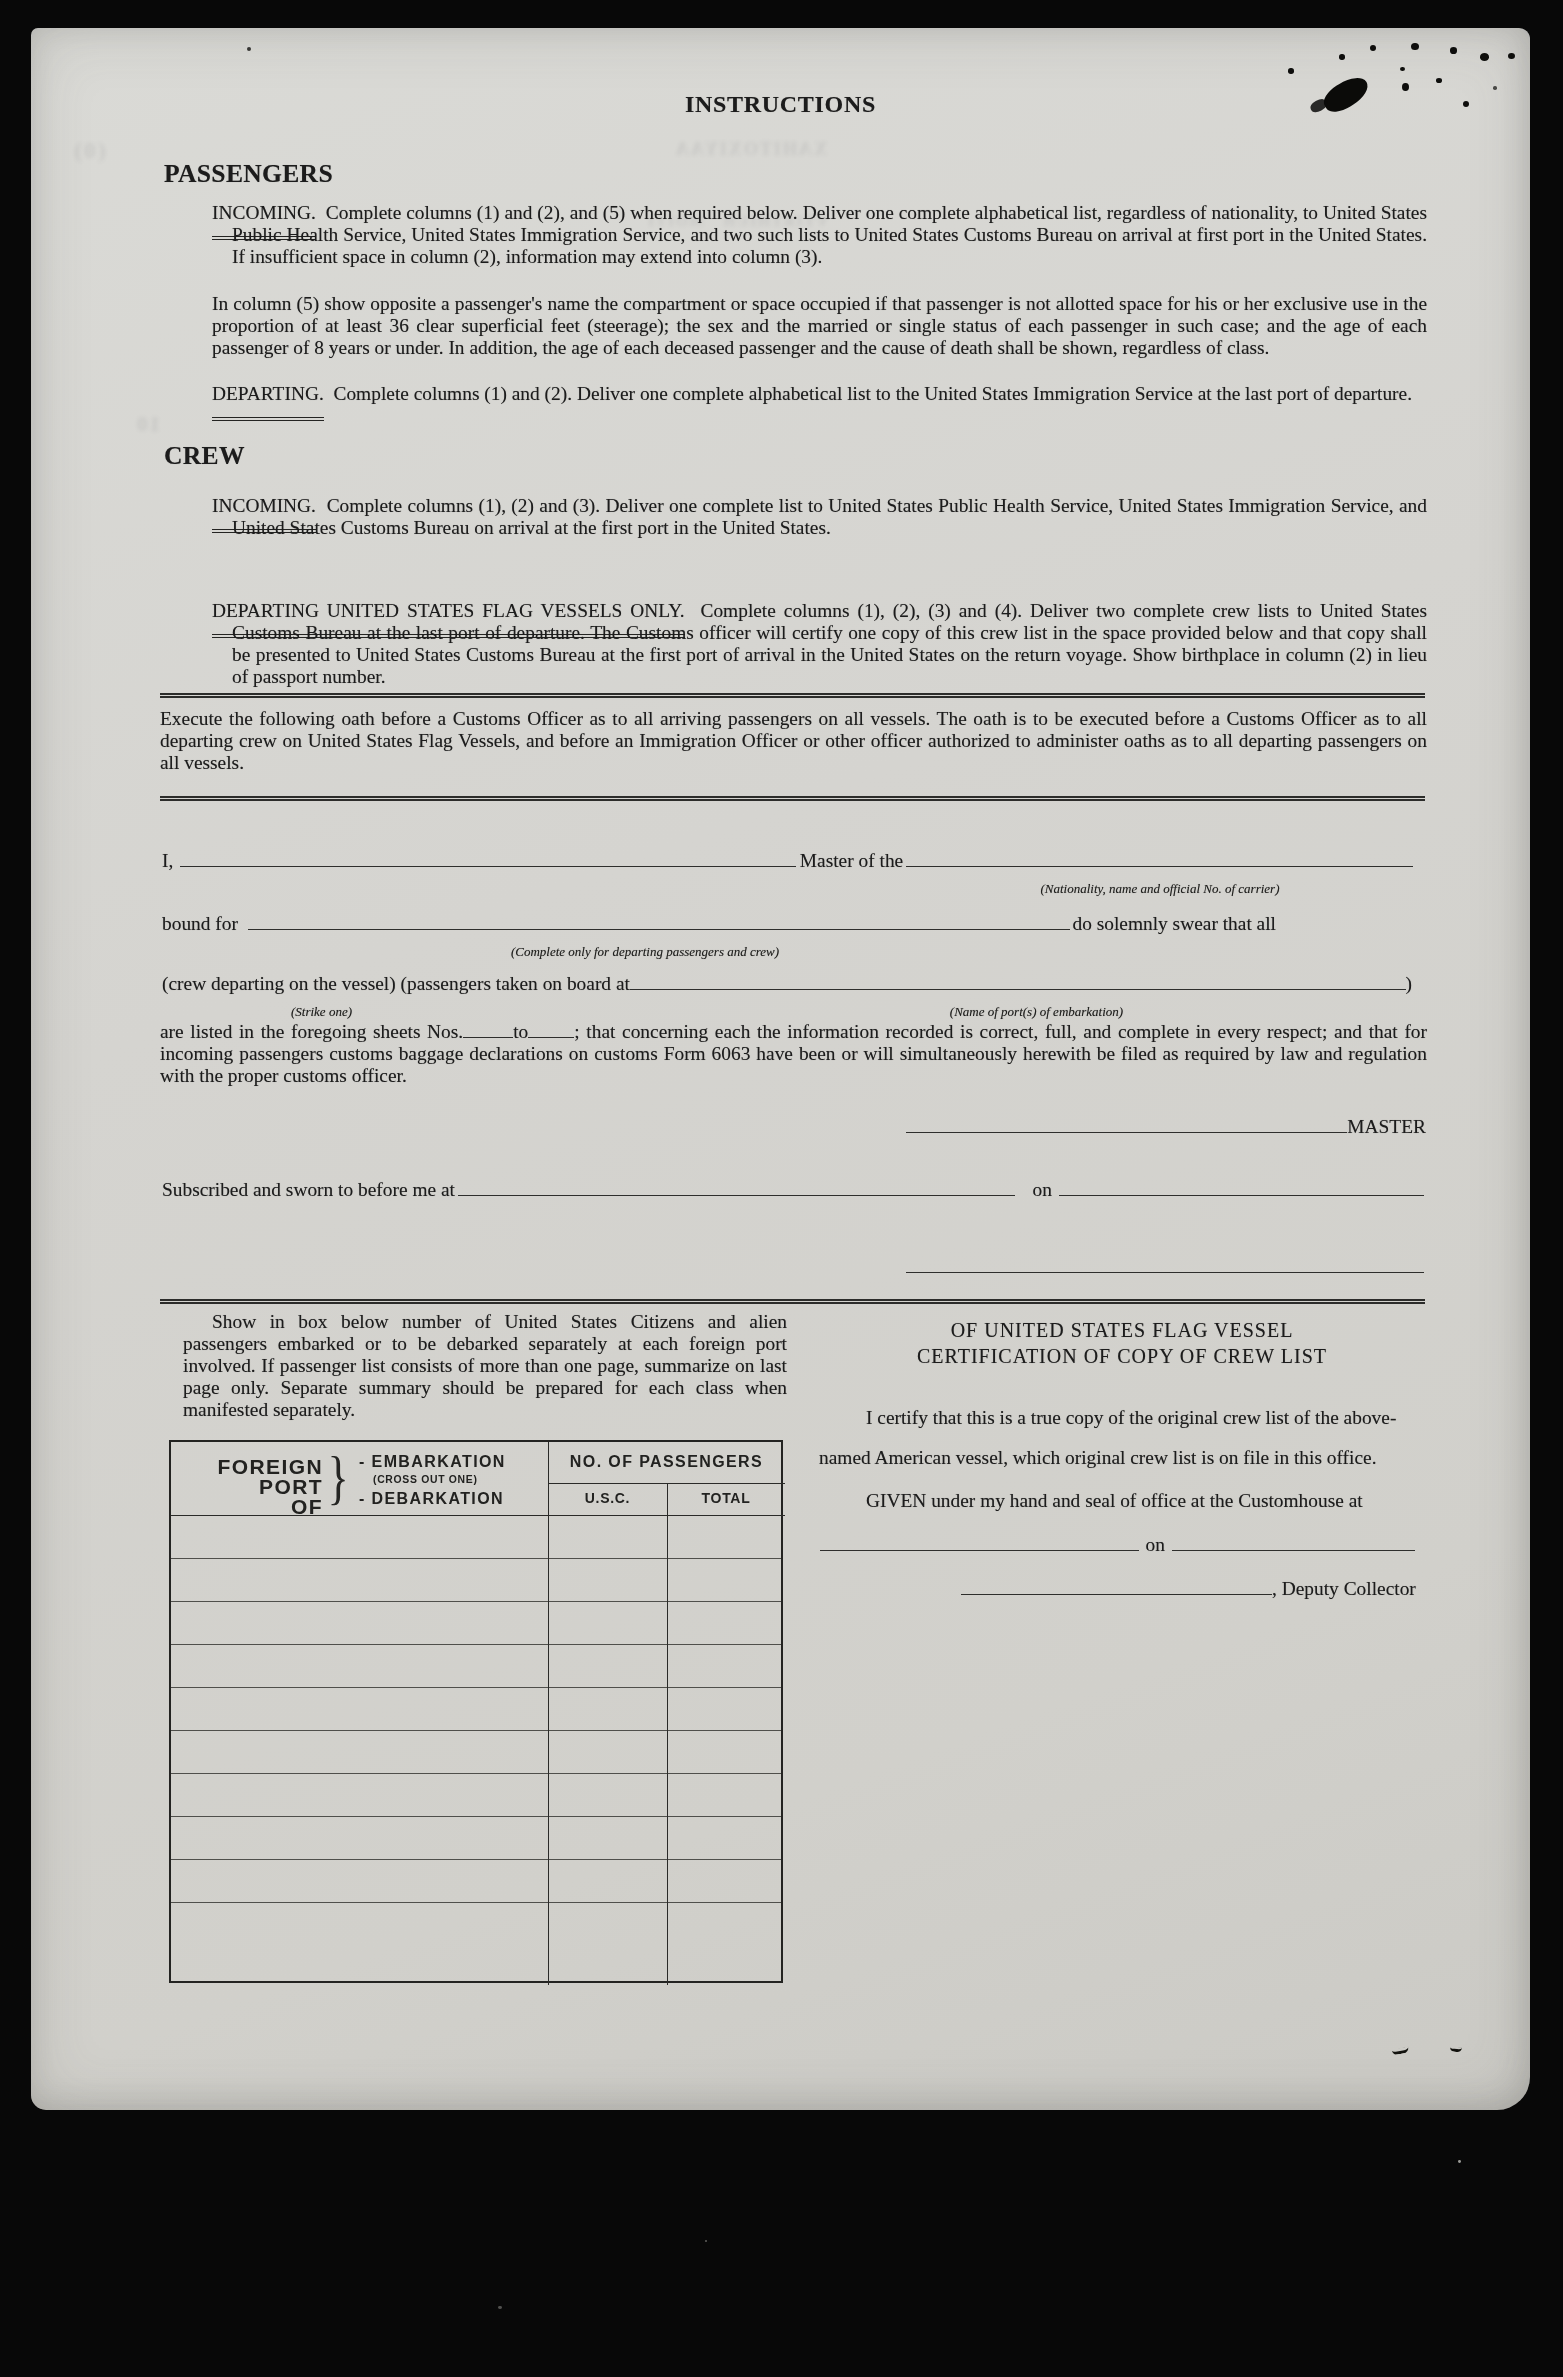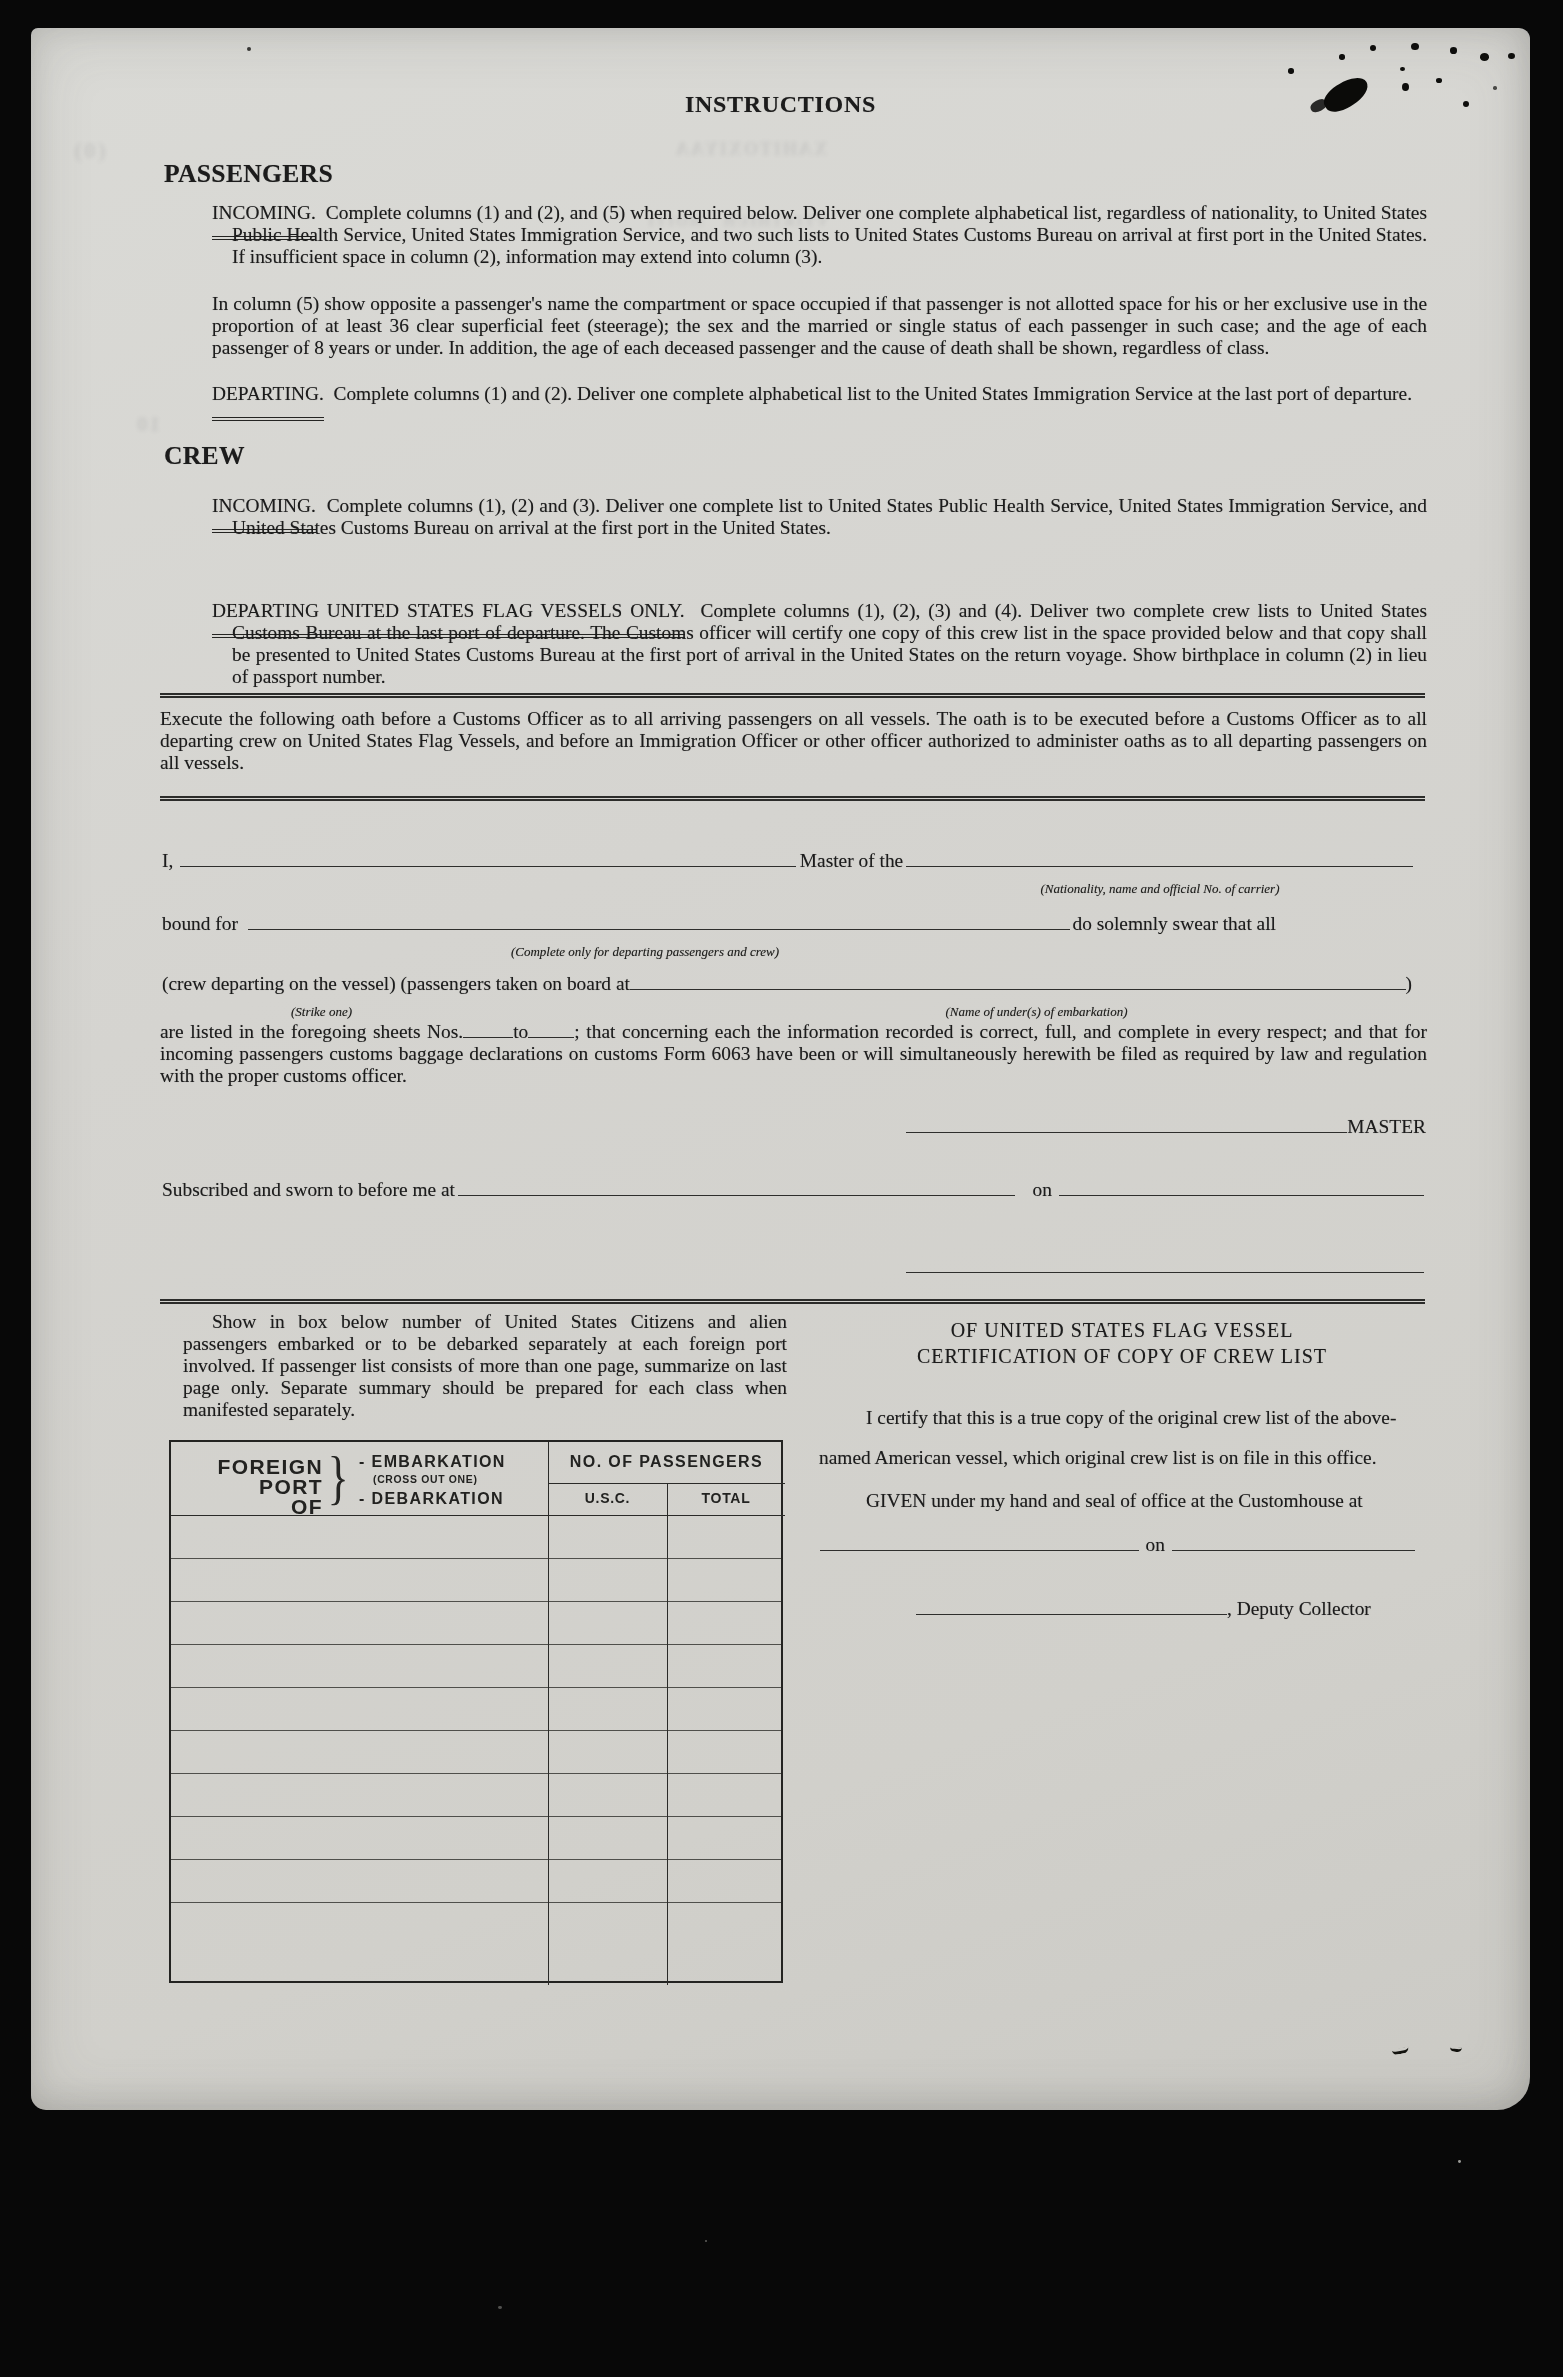--- a/index.html
+++ b/index.html
@@ -126,21 +126,21 @@
     <span>do solemnly swear that all</span>
   </div>
   <div class="t caption" style="left:218px; top:913px; width:792px;">(Complete only for departing passengers and crew)</div>
 
   <div class="frow t" style="left:131px; top:944px; width:1250px;">
     <span>(crew departing on the vessel)  (passengers taken on board at</span>
     <span class="blank grow"></span>
     <span>)</span>
   </div>
   <div class="t caption" style="left:187px; top:973px; width:207px;">(Strike one)</div>
-  <div class="t caption" style="left:760px; top:973px; width:491px;">(Name of under(s) of embarkation)</div>
+  <div class="t caption" style="left:760px; top:973px; width:491px;">(Name of port(s) of embarkation)</div>
 
   <div class="t para" style="left:129px; top:993px; width:1267px;">
     <span>are listed in the foregoing sheets Nos.</span><span class="iblank" style="width:50px;"></span><span>to</span><span class="iblank" style="width:46px;"></span><span>;  that concerning each the information recorded is correct, full, and complete in every respect; and that for incoming passengers customs baggage declarations on customs Form 6063 have been or will simultaneously herewith be filed as required by law and regulation with the proper customs officer.</span>
   </div>
 
   <div class="frow t" style="left:875px; top:1087px; width:520px;">
     <span class="blank grow"></span>
     <span>MASTER</span>
   </div>
 
@@ -201,21 +201,21 @@
   <div class="t" style="left:835px; top:1379px;">I certify that this is a true copy of the original crew list of the above-</div>
   <div class="t" style="left:788px; top:1419px;">named American vessel, which original crew list is on file in this office.</div>
   <div class="t" style="left:835px; top:1462px;">GIVEN under my hand and seal of office at the Customhouse at</div>
 
   <div class="frow t" style="left:789px; top:1505px; width:595px;">
     <span class="blank grow"></span>
     <span style="margin:0 7px;">on</span>
     <span class="blank" style="width:243px;"></span>
   </div>
 
-  <div class="frow t" style="left:885px; top:1549px; width:477px;margin-top:20px;">
+  <div class="frow t" style="left:930px; top:1549px; width:477px;">
     <span class="blank" style="width:311px;"></span>
     <span>, Deputy Collector</span>
   </div>
 
   <div class="blob" style="left:1291px; top:54px; width:48px; height:25px; transform:rotate(-32deg);"></div>
   <div class="blob" style="left:1279px; top:72px; width:18px; height:11px; transform:rotate(-28deg); opacity:.85;"></div>
   <div class="dot" style="left:1339px; top:16.6px; width:6.2px; height:6.2px;"></div>
   <div class="dot" style="left:1380px; top:14.5px; width:8.3px; height:7.6px;"></div>
   <div class="dot" style="left:1419px; top:19.4px; width:7px; height:6.2px;"></div>
   <div class="dot" style="left:1449px; top:25px; width:9px; height:7.6px;"></div>

